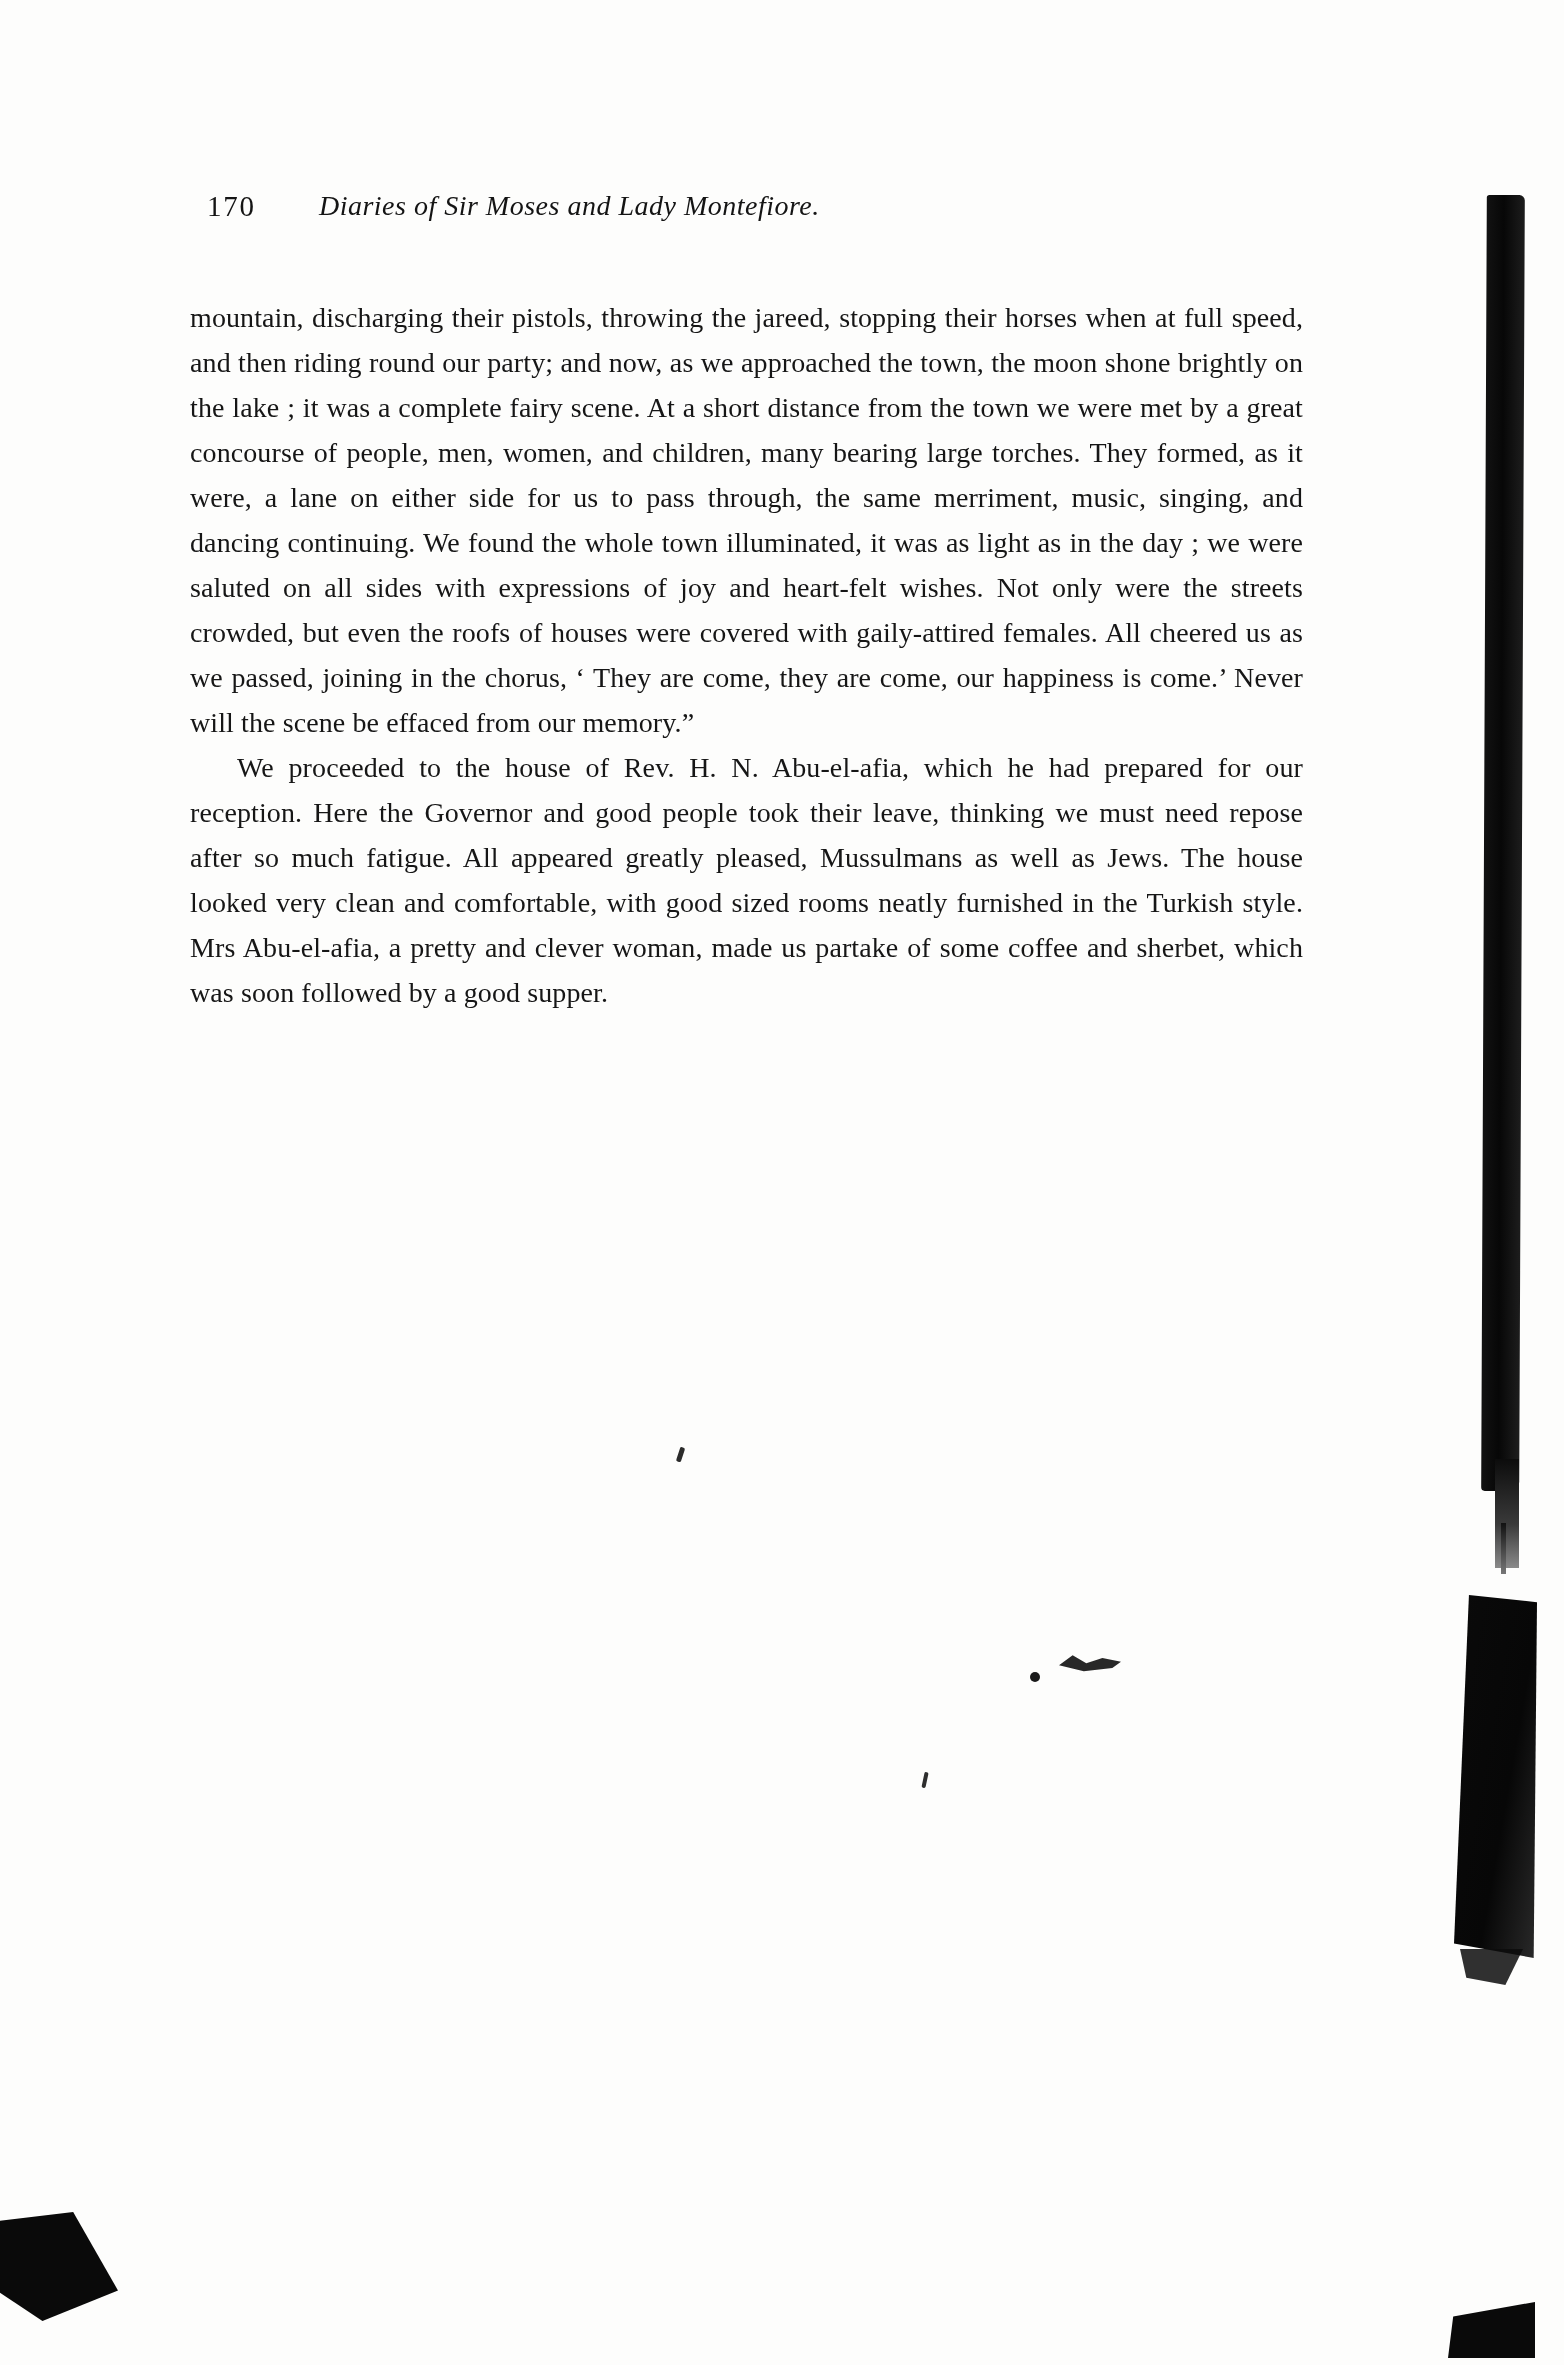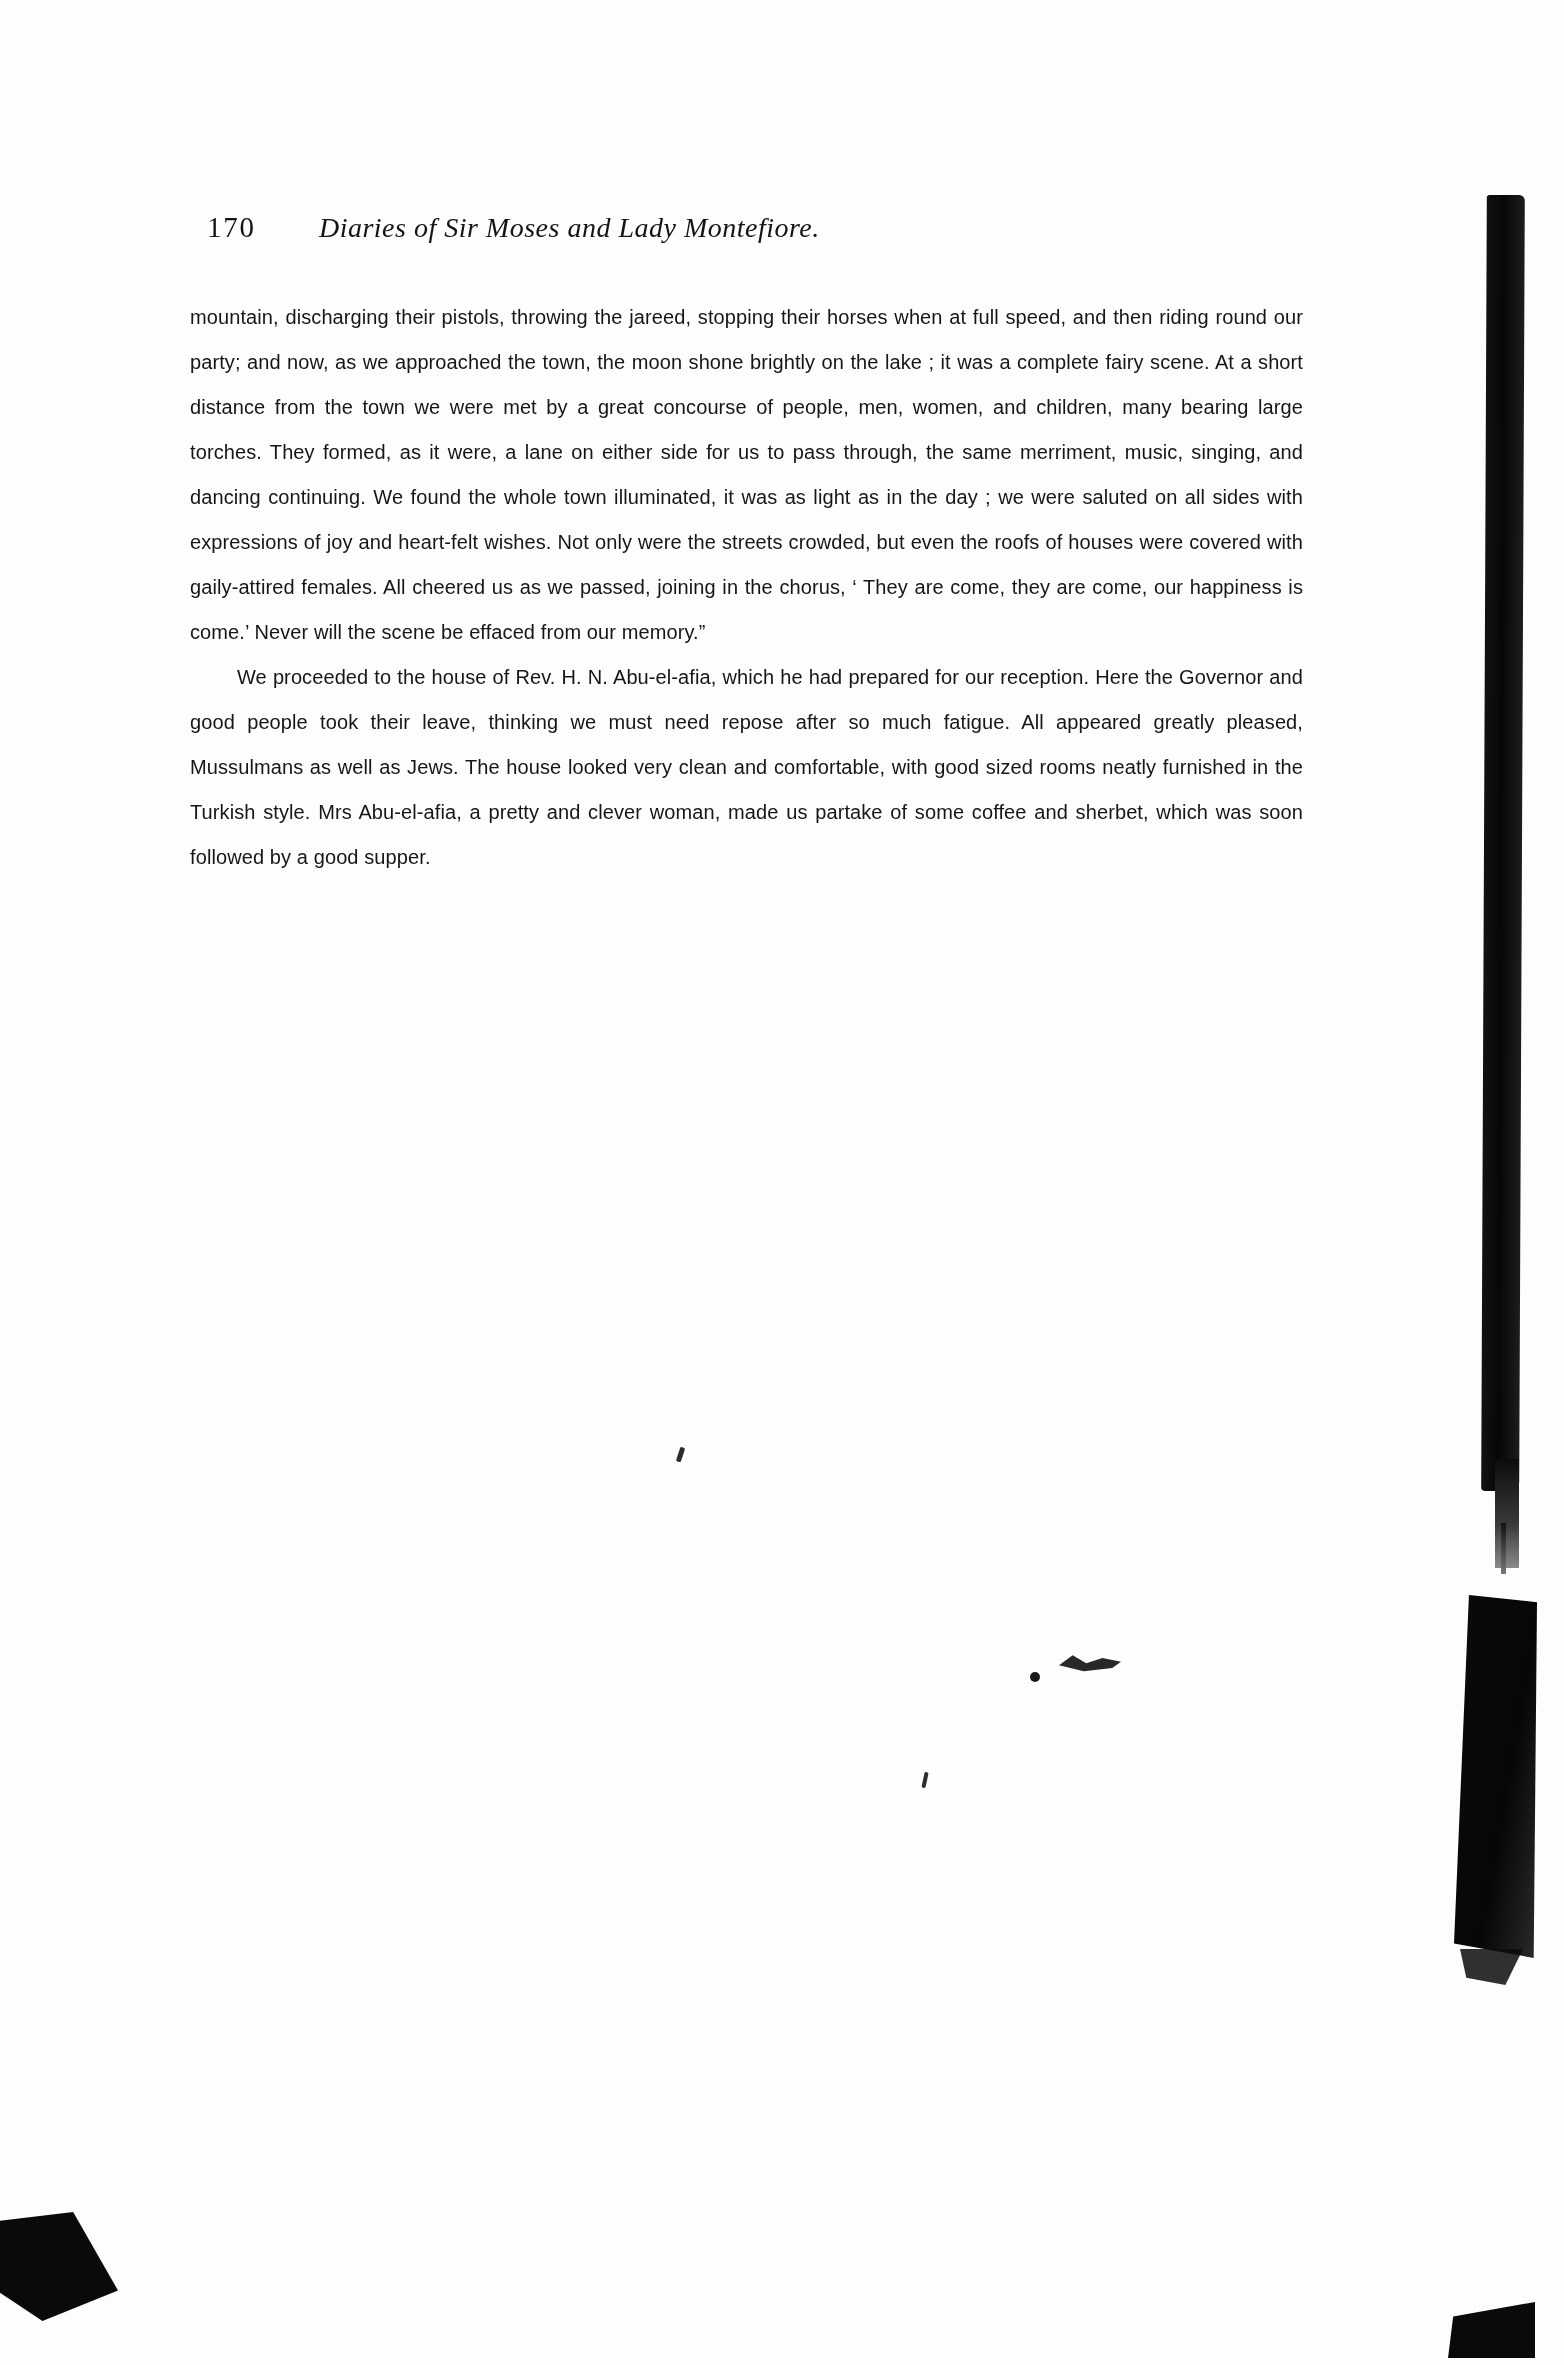--- a/index.html
+++ b/index.html
@@ -23,21 +23,21 @@
   }
 
   
   .running-head {
     position: absolute;
     left: 207px;
     top: 190px;
     width: 1024px;
     height: 54px;
     display: flex;
-    align-items: flex-end;
+    align-items: flex-start;
     gap: 63px;
   }
   .folio {
     font-family: "Liberation Serif", serif;
     font-size: 29px;
     letter-spacing: 1.8px;
     color: #141414;
   }
   .head-title {
     font-family: "Liberation Serif", serif;
@@ -50,22 +50,22 @@
 
   
   .body-block {
     position: absolute;
     left: 190px;
     top: 295px;
     width: 1113px;
   }
   .para {
     margin: 0;
-    font-family: Liberation Sans, sans-serif;
-    font-size: 20px;
+    font-family: Liberation Serif, serif;
+    font-size: 28px;
     line-height: 45px;
     text-align: justify;
     text-justify: inter-word;
     color: #161616;
     letter-spacing: 0.1px;
   }
   .para + .para {
     text-indent: 47px;
   }
   .para.p2 {

